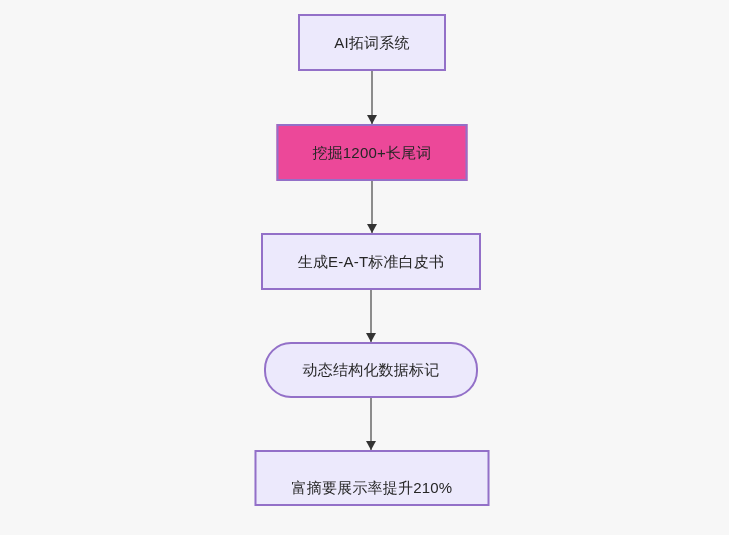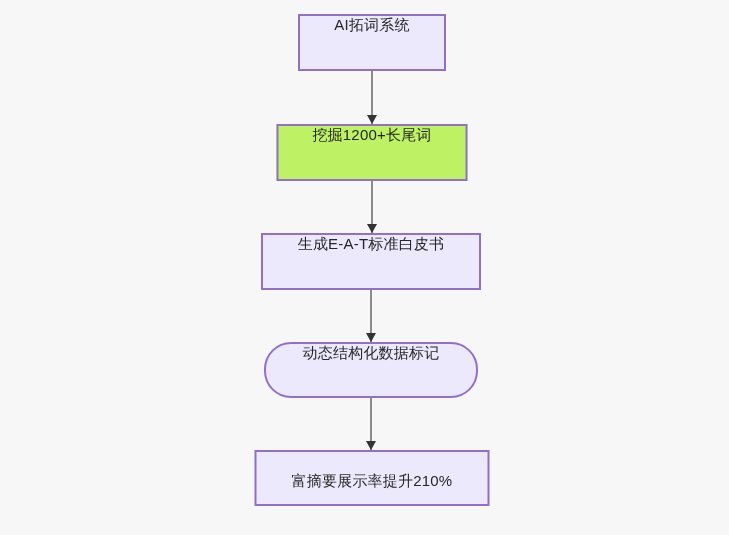--- a/index.html
+++ b/index.html
@@ -18,21 +18,21 @@
     width: 729px;
     height: 535px;
   }
   .node {
     position: absolute;
     box-sizing: border-box;
     background: #ece9fc;
     border: 2px solid #9370c8;
     border-radius: 0;
     display: flex;
-    align-items: flex-start;
+    align-items: center;
     justify-content: center;
     transform: translateX(-50%);
   }
   .node-label {
     font-size: 15px;
     line-height: 1.2;
     color: #262626;
     letter-spacing: 0.2px;
     white-space: nowrap;
     text-align: center;
@@ -80,21 +80,21 @@
     <div class="edge-arrow" style="border-top-color: rgb(51, 51, 51);"></div>
   </div>
   <div class="edge" style="left: 371px; top: 398px; height: 52px;">
     <div class="edge-line" style="height: 52px; background: rgb(140, 140, 140);"></div>
     <div class="edge-arrow" style="border-top-color: rgb(51, 51, 51);"></div>
   </div>
 
   <div class="node" style="left: 372px; top: 14px; width: 148px; height: 57px; background: rgb(236, 233, 252); border-color: rgb(147, 112, 200);">
     <span class="node-label" style="color: rgb(38, 38, 38);">AI拓词系统</span>
   </div>
-  <div class="node" style="left: 372px; top: 124px; width: 191px; height: 57px; background: #bef264; border-color: rgb(147, 112, 200);">
+  <div class="node" style="left: 372px; top: 124px; width: 191px; height: 57px; background: #ec4899; border-color: rgb(147, 112, 200);">
     <span class="node-label" style="color: rgb(38, 38, 38);">挖掘1200+长尾词</span>
   </div>
   <div class="node" style="left: 371px; top: 233px; width: 220px; height: 57px; background: rgb(236, 233, 252); border-color: rgb(147, 112, 200);">
     <span class="node-label" style="color: rgb(38, 38, 38);">生成E-A-T标准白皮书</span>
   </div>
   <div class="node" style="left: 371px; top: 342px; width: 214px; height: 56px; background: rgb(236, 233, 252); border-color: rgb(147, 112, 200); border-radius: 27px;">
     <span class="node-label" style="color: rgb(38, 38, 38);">动态结构化数据标记</span>
   </div>
   <div class="node" style="left: 372px; top: 450px; width: 235px; height: 56px; background: rgb(236, 233, 252); border-color: rgb(147, 112, 200);">
     <span class="node-label" style="color: rgb(38, 38, 38); margin-top: 20px;">富摘要展示率提升210%</span>

